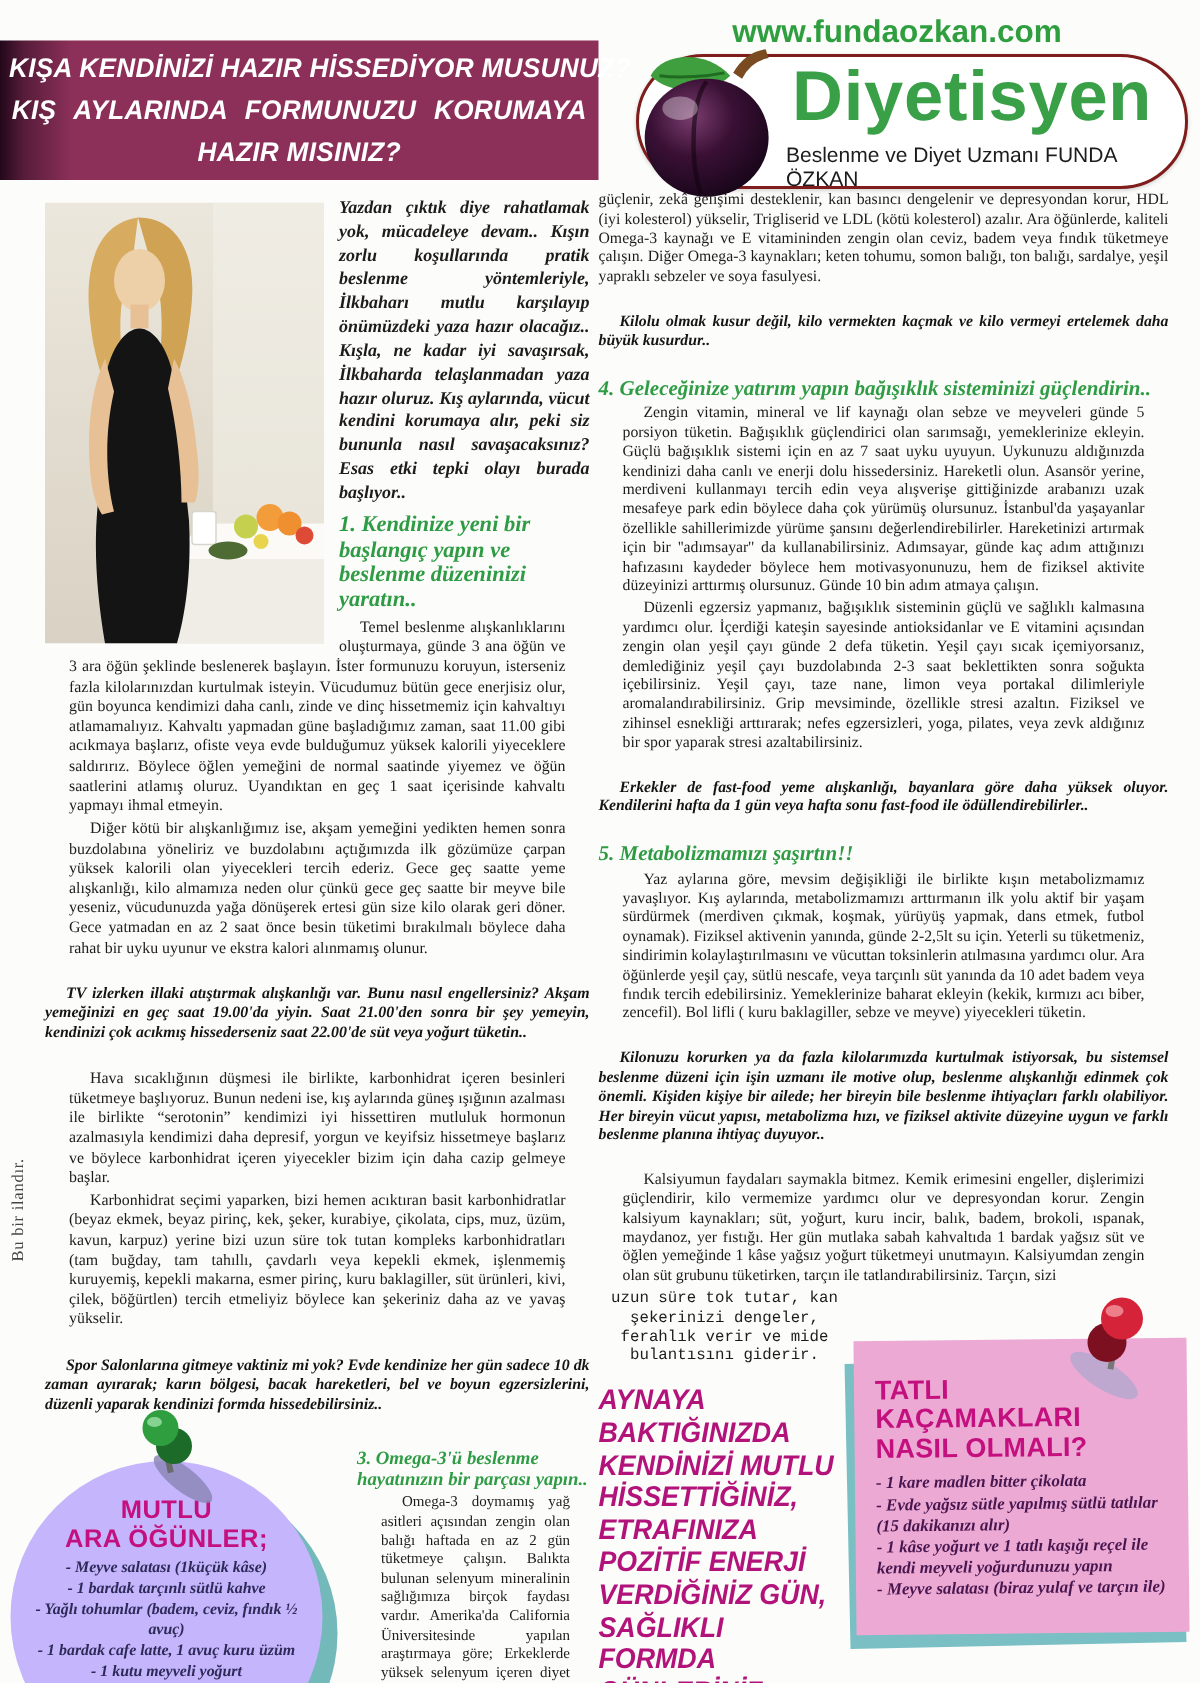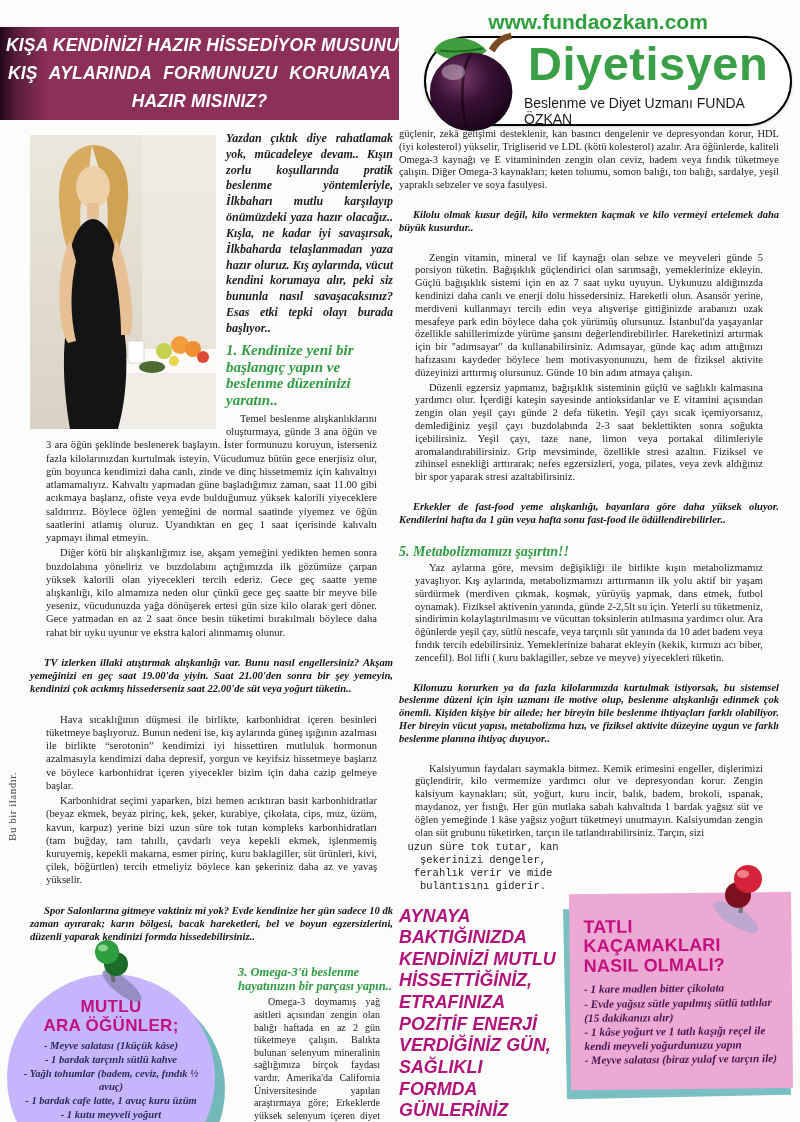--- a/index.html
+++ b/index.html
@@ -15,21 +15,21 @@
         background:linear-gradient(90deg,#23081a 0px,#571c3a 16px,#8c3059 48px,#8c3059 100%);
         display:flex;flex-direction:column;justify-content:center;gap:7px;}
   .qbox .ql{color:#fff;font-family:"Liberation Sans",sans-serif;font-weight:700;font-style:italic;
         font-size:18px;text-align:center;letter-spacing:.2px;transform:scaleX(.97);white-space:nowrap;}
   .qbox .ql2{word-spacing:7px;}
 
   
   .url{position:absolute;left:402px;top:10px;width:392px;text-align:center;
        font-family:"Liberation Sans",sans-serif;font-weight:700;font-size:21px;color:#2f9e3f;}
   .logo{position:absolute;left:424px;top:36px;width:364px;height:86px;background:#fff;
-        border:2px solid #000000;border-radius:46px;box-shadow:0 1px 3px rgba(0,0,0,.18);}
+        border:2px solid #7f1d1d;border-radius:46px;box-shadow:0 1px 3px rgba(0,0,0,.18);}
   .logo .plum{position:absolute;left:-8px;top:-12px;width:118px;height:112px;}
   .logo .ltitle{position:absolute;left:102px;top:-2px;font-family:"Liberation Sans",sans-serif;
         font-weight:700;font-size:47px;color:#3aa048;letter-spacing:.5px;}
   .logo .lsub{position:absolute;left:98px;top:57px;width:260px;text-align:left;
         font-family:"Liberation Sans",sans-serif;font-size:14px;color:#1c1c1c;}
 
   
   .col1{position:absolute;left:30px;top:131px;width:363px;font-size:10.6px;line-height:1.25;text-align:justify;}
   .col2{position:absolute;left:399px;top:128px;width:380px;font-size:10.5px;line-height:1.22;text-align:justify;}
   .photo{float:left;width:186px;height:294px;margin:4px 10px 4px 0;}
@@ -173,20 +173,21 @@
       <div class="h">3. Omega-3'ü beslenme hayatınızın bir parçası yapın..</div>
       <div class="p">Omega-3 doymamış yağ asitleri açısından zengin olan balığı haftada en az 2 gün tüketmeye çalışın. Balıkta bulunan selenyum mineralinin sağlığımıza birçok faydası vardır. Amerika'da California Üniversitesinde yapılan araştırmaya göre; Erkeklerde yüksek selenyum içeren diyet uygulandığında daha iyi bağışıklık sistemine sahip oldukları sonucu ortaya çıkmıştır. Balık yemekten hoşlanmıyorsanız, Omega-3 balık yağı besin takviyesi de alabilirsiniz.</div>
       <div class="p">Omega-3'ten zengin beslendiğinizde; kalp krizi ve felç riski azalır, görme</div>
     </div>
   </div>
 </div>
 
 <div class="col2">
   <div>güçlenir, zekâ gelişimi desteklenir, kan basıncı dengelenir ve depresyondan korur, HDL (iyi kolesterol) yükselir, Trigliserid ve LDL (kötü kolesterol) azalır. Ara öğünlerde, kaliteli Omega-3 kaynağı ve E vitamininden zengin olan ceviz, badem veya fındık tüketmeye çalışın. Diğer Omega-3 kaynakları; keten tohumu, somon balığı, ton balığı, sardalye, yeşil yapraklı sebzeler ve soya fasulyesi.</div>
   <div class="q">Kilolu olmak kusur değil, kilo vermekten kaçmak ve kilo vermeyi ertelemek daha büyük kusurdur..</div>
+  <div class="h">4. Geleceğinize yatırım yapın bağışıklık sisteminizi güçlendirin..</div>
   <div class="p">Zengin vitamin, mineral ve lif kaynağı olan sebze ve meyveleri günde 5 porsiyon tüketin. Bağışıklık güçlendirici olan sarımsağı, yemeklerinize ekleyin. Güçlü bağışıklık sistemi için en az 7 saat uyku uyuyun. Uykunuzu aldığınızda kendinizi daha canlı ve enerji dolu hissedersiniz. Hareketli olun. Asansör yerine, merdiveni kullanmayı tercih edin veya alışverişe gittiğinizde arabanızı uzak mesafeye park edin böylece daha çok yürümüş olursunuz. İstanbul'da yaşayanlar özellikle sahillerimizde yürüme şansını değerlendirebilirler. Hareketinizi artırmak için bir ''adımsayar'' da kullanabilirsiniz. Adımsayar, günde kaç adım attığınızı hafızasını kaydeder böylece hem motivasyonunuzu, hem de fiziksel aktivite düzeyinizi arttırmış olursunuz. Günde 10 bin adım atmaya çalışın.</div>
   <div class="p">Düzenli egzersiz yapmanız, bağışıklık sisteminin güçlü ve sağlıklı kalmasına yardımcı olur. İçerdiği kateşin sayesinde antioksidanlar ve E vitamini açısından zengin olan yeşil çayı günde 2 defa tüketin. Yeşil çayı sıcak içemiyorsanız, demlediğiniz yeşil çayı buzdolabında 2-3 saat beklettikten sonra soğukta içebilirsiniz. Yeşil çayı, taze nane, limon veya portakal dilimleriyle aromalandırabilirsiniz. Grip mevsiminde, özellikle stresi azaltın. Fiziksel ve zihinsel esnekliği arttırarak; nefes egzersizleri, yoga, pilates, veya zevk aldığınız bir spor yaparak stresi azaltabilirsiniz.</div>
   <div class="q">Erkekler de fast-food yeme alışkanlığı, bayanlara göre daha yüksek oluyor. Kendilerini hafta da 1 gün veya hafta sonu fast-food ile ödüllendirebilirler..</div>
   <div class="h">5. Metabolizmamızı şaşırtın!!</div>
   <div class="p">Yaz aylarına göre, mevsim değişikliği ile birlikte kışın metabolizmamız yavaşlıyor. Kış aylarında, metabolizmamızı arttırmanın ilk yolu aktif bir yaşam sürdürmek (merdiven çıkmak, koşmak, yürüyüş yapmak, dans etmek, futbol oynamak). Fiziksel aktivenin yanında, günde 2-2,5lt su için. Yeterli su tüketmeniz, sindirimin kolaylaştırılmasını ve vücuttan toksinlerin atılmasına yardımcı olur. Ara öğünlerde yeşil çay, sütlü nescafe, veya tarçınlı süt yanında da 10 adet badem veya fındık tercih edebilirsiniz. Yemeklerinize baharat ekleyin (kekik, kırmızı acı biber, zencefil). Bol lifli ( kuru baklagiller, sebze ve meyve) yiyecekleri tüketin.</div>
   <div class="q">Kilonuzu korurken ya da fazla kilolarımızda kurtulmak istiyorsak, bu sistemsel beslenme düzeni için işin uzmanı ile motive olup, beslenme alışkanlığı edinmek çok önemli. Kişiden kişiye bir ailede; her bireyin bile beslenme ihtiyaçları farklı olabiliyor. Her bireyin vücut yapısı, metabolizma hızı, ve fiziksel aktivite düzeyine uygun ve farklı beslenme planına ihtiyaç duyuyor..</div>
   <div class="p">Kalsiyumun faydaları saymakla bitmez. Kemik erimesini engeller, dişlerimizi güçlendirir, kilo vermemize yardımcı olur ve depresyondan korur. Zengin kalsiyum kaynakları; süt, yoğurt, kuru incir, balık, badem, brokoli, ıspanak, maydanoz, yer fıstığı. Her gün mutlaka sabah kahvaltıda 1 bardak yağsız süt ve öğlen yemeğinde 1 kâse yağsız yoğurt tüketmeyi unutmayın. Kalsiyumdan zengin olan süt grubunu tüketirken, tarçın ile tatlandırabilirsiniz. Tarçın, sizi</div>
   <div class="p5b">uzun süre tok tutar, kan şekerinizi dengeler, ferahlık verir ve mide bulantısını giderir.</div>
   <div class="mirror">AYNAYA BAKTIĞINIZDA KENDİNİZİ MUTLU HİSSETTİĞİNİZ, ETRAFINIZA POZİTİF ENERJİ VERDİĞİNİZ GÜN, SAĞLIKLI FORMDA GÜNLERİNİZ OLSUN..</div>
   <div class="contact">

